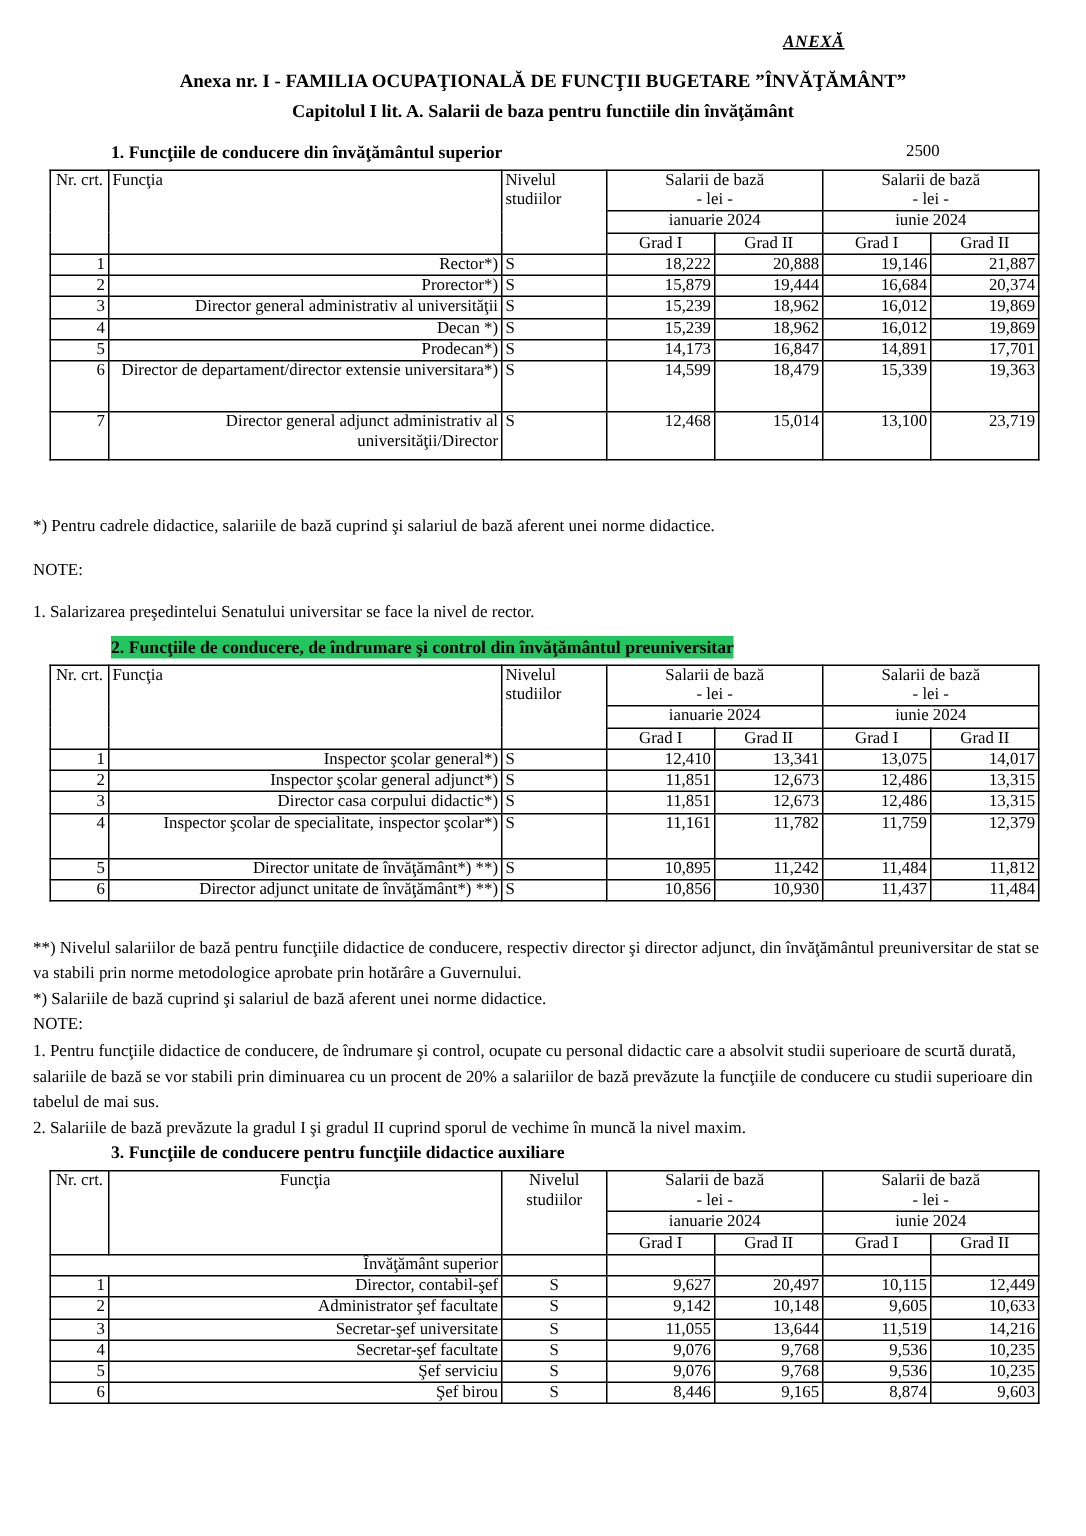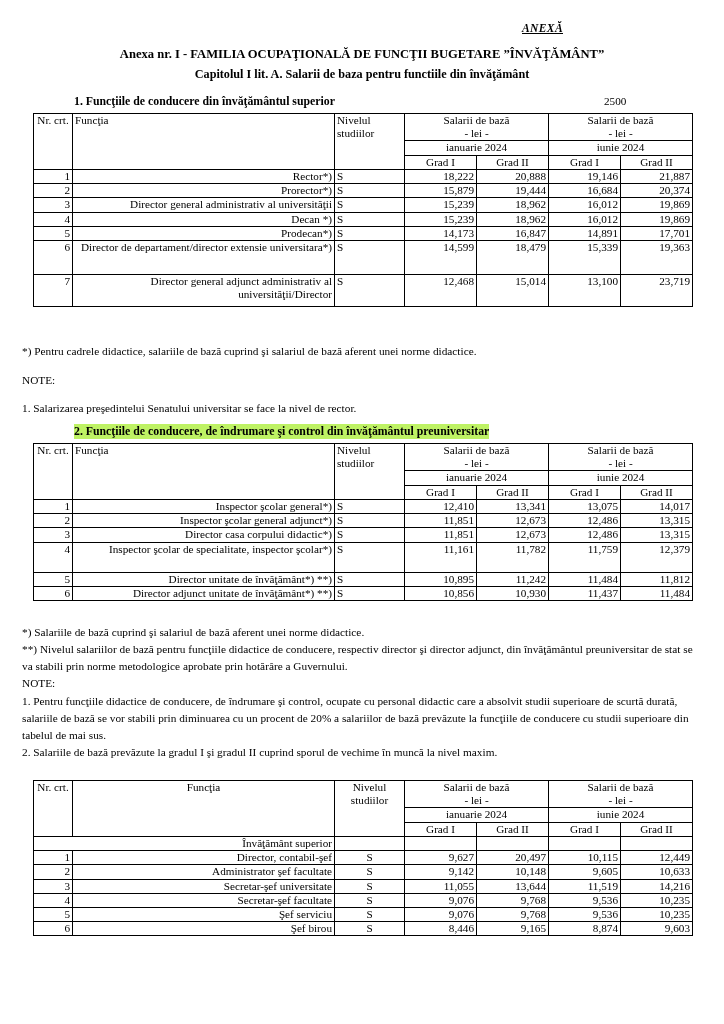--- a/index.html
+++ b/index.html
@@ -224,21 +224,21 @@
     </tbody>
   </table>
 
   <div class="clip-note" style="top:332px; height:96px;">
     <p>*) Pentru cadrele didactice, salariile de bază cuprind şi salariul de bază aferent unei norme didactice.</p>
     <p>NOTE:</p>
     <p>1. Salarizarea preşedintelui Senatului universitar se face la nivel de rector.</p>
 
   </div>
 
-  <div class="section-head" style="top:424px; left:74px; background:#bef264;">2. Funcţiile de conducere, de îndrumare şi control din învăţământul preuniversitar</div>
+  <div class="section-head" style="top:424px; left:74px; background:#22c55e;">2. Funcţiile de conducere, de îndrumare şi control din învăţământul preuniversitar</div>
 
   <table class="grid" id="table2" style="top:443px; left:33px; width:659px;">
     <colgroup>
       <col class="c-nr">
         <col class="c-fn">
         <col class="c-niv">
       <col class="c-g">
         <col class="c-g">
         <col class="c-g">
         <col class="c-g">
@@ -323,27 +323,28 @@
         <td class="niv">S</td>
         <td class="val">10,856</td>
         <td class="val">10,930</td>
         <td class="val">11,437</td>
         <td class="val">11,484</td>
       </tr>
     </tbody>
   </table>
 
   <div class="note" style="top:624px;">
+    <p>**) Nivelul salariilor de bază pentru funcţiile didactice de conducere, respectiv director şi director adjunct, din învăţământul preuniversitar de stat se va stabili prin norme metodologice aprobate prin hotărâre a Guvernului.</p>
     <p>*) Salariile de bază cuprind şi salariul de bază aferent unei norme didactice.</p>
-    <p>**) Nivelul salariilor de bază pentru funcţiile didactice de conducere, respectiv director şi director adjunct, din învăţământul preuniversitar de stat se va stabili prin norme metodologice aprobate prin hotărâre a Guvernului.</p>
     <p>NOTE:</p>
     <p>1. Pentru funcţiile didactice de conducere, de îndrumare şi control, ocupate cu personal didactic care a absolvit studii superioare de scurtă durată, salariile de bază se vor stabili prin diminuarea cu un procent de 20% a salariilor de bază prevăzute la funcţiile de conducere cu studii superioare din tabelul de mai sus.</p>
     <p>2. Salariile de bază prevăzute la gradul I şi gradul II cuprind sporul de vechime în muncă la nivel maxim.</p>
   </div>
 
+  <div class="section-head" style="top:761px; left:74px;">3. Funcţiile de conducere pentru funcţiile didactice auxiliare</div>
 
   <table class="grid" id="table3" style="top:780px; left:33px; width:659px;">
     <colgroup>
       <col class="c-nr">
         <col class="c-fn">
         <col class="c-niv">
       <col class="c-g">
         <col class="c-g">
         <col class="c-g">
         <col class="c-g">

